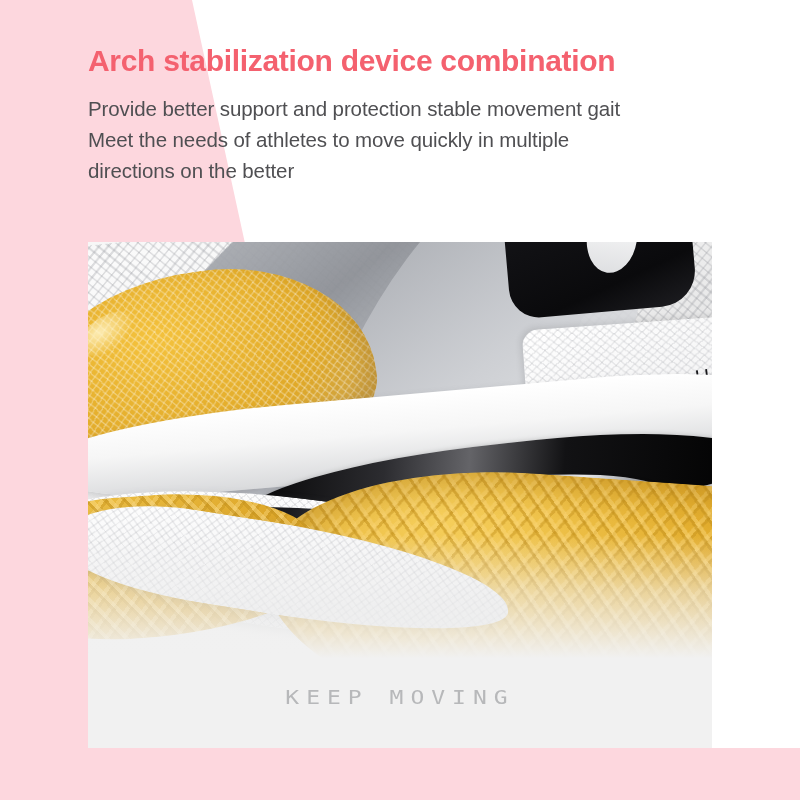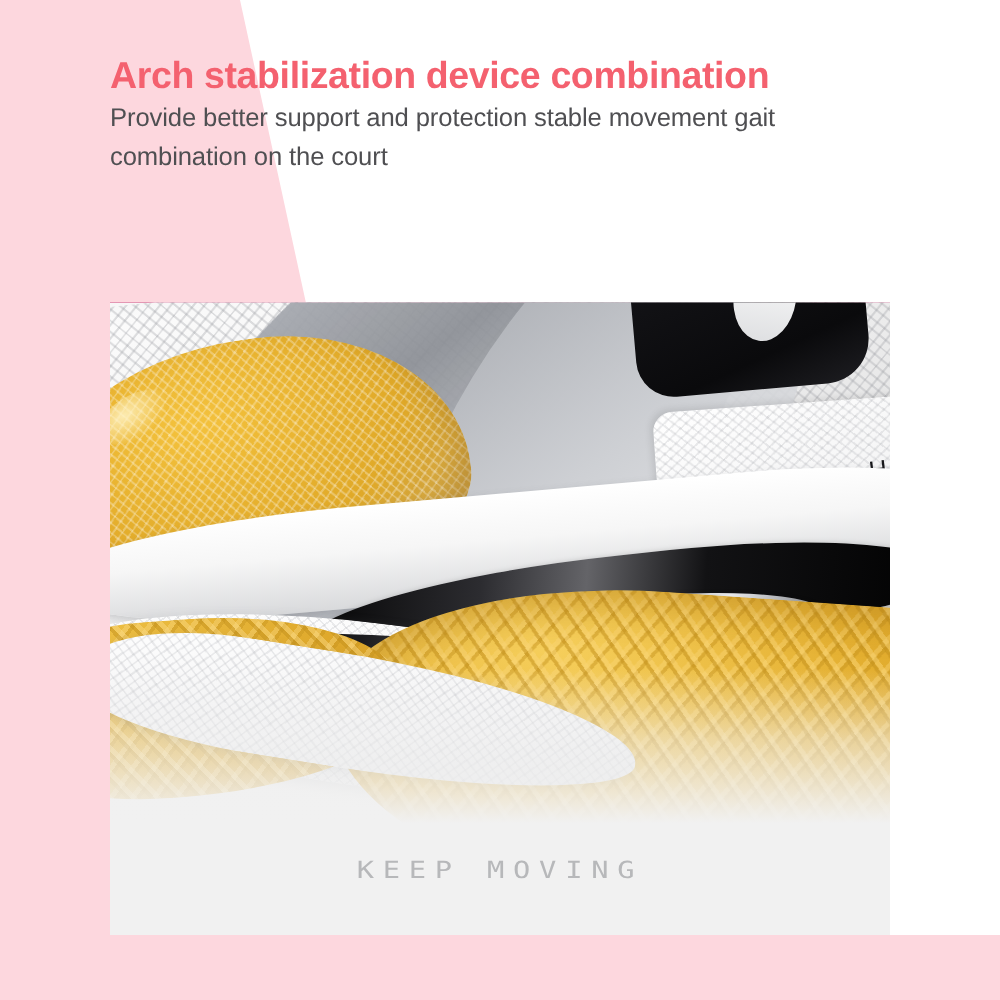--- a/index.html
+++ b/index.html
@@ -69,20 +69,21 @@
   .headline {
     font-size: 30px;
     font-weight: bold;
     color: #f4616f;
     letter-spacing: -0.3px;
     line-height: 1.15;
     white-space: nowrap;
   }
 
   .subcopy {
+    margin-top: 14px;
     font-size: 20.5px;
     color: #4f4f52;
     line-height: 1.52;
     letter-spacing: -0.1px;
   }
   .subcopy .ln { display: block; white-space: nowrap; }
 
   
   .photo-frame {
     position: absolute;
@@ -392,21 +393,22 @@
 
   <div class="pink-wedge"></div>
   <div class="pink-left-col"></div>
   <div class="pink-bottom-band"></div>
 
   <div class="text-block">
     <h1 class="headline">Arch stabilization device combination</h1>
 
     <div class="subcopy">
       <span class="ln">Provide better support and protection stable movement gait</span>
-      <span class="ln">combination on the court</span>
+      <span class="ln">Meet the needs of athletes to move quickly in multiple</span>
+      <span class="ln">directions on the better</span>
     </div>
   </div>
 
   <figure class="photo-frame">
     <div class="photo-canvas">
 
       <div class="bg-upper"></div>
       <div class="bg-lower"></div>
 
       <div class="upper-knit"></div>

